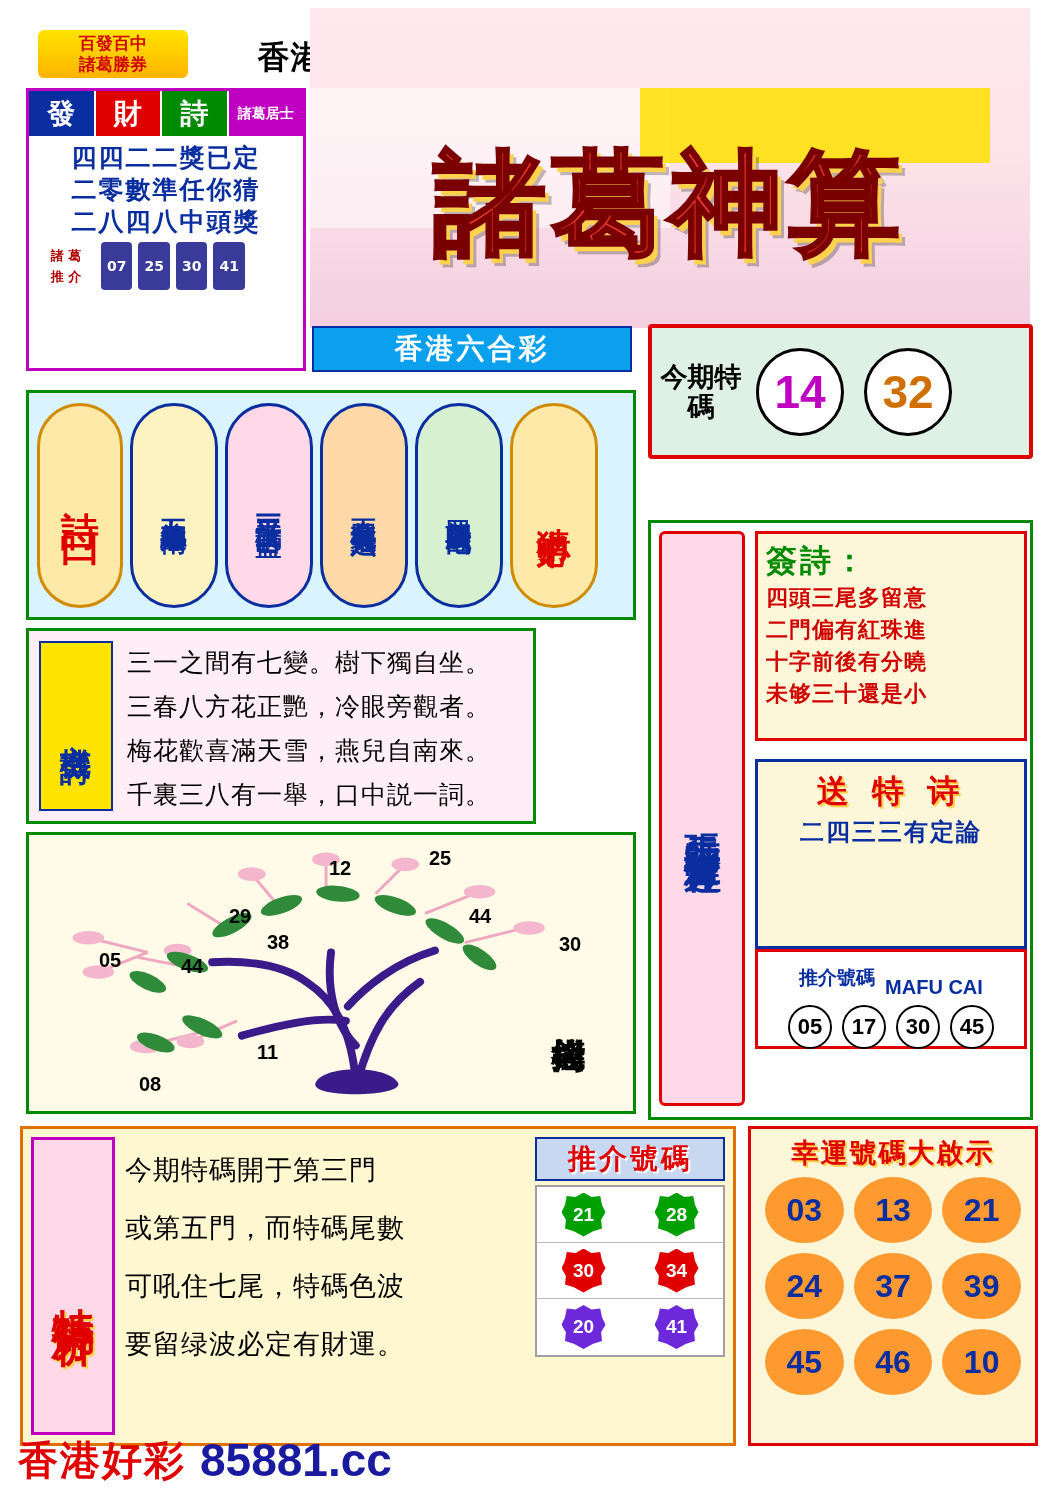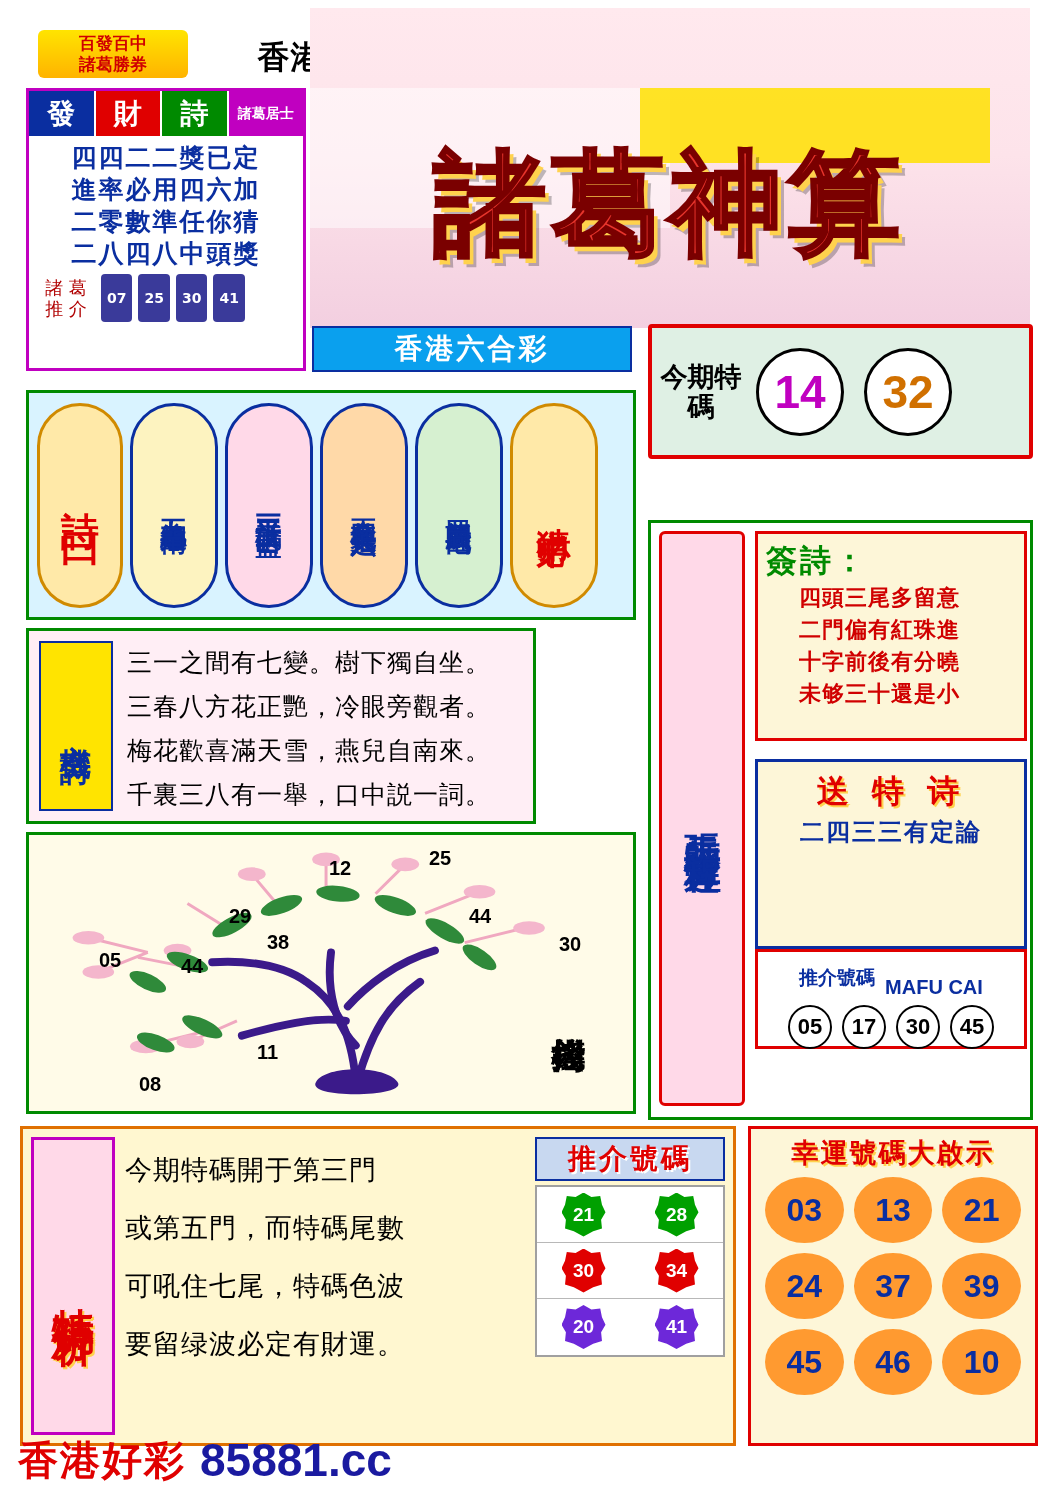--- a/index.html
+++ b/index.html
@@ -54,21 +54,21 @@
     flex:1.15; background:#c000c0; color:#fff; font-size:14px;
     display:flex; align-items:center; justify-content:center; border-right:none;
   }
   .facai-poem { padding:6px 8px 0 8px; }
   .facai-poem div {
     font-size:25px; font-weight:bold; color:#0a2ea0; line-height:32px;
     letter-spacing:2px; text-align:center;
   }
   .facai-rec { display:flex; align-items:center; padding:4px 6px 0 6px; }
   .facai-rec .lbl {
-    font-size:18px; font-weight:normal; color:#b00000; line-height:21px;
+    font-size:13px; font-weight:bold; color:#b00000; line-height:21px;
     width:62px; text-align:center;
   }
   .facai-rec .nums { display:flex; gap:6px; margin-left:4px; }
   .facai-rec .nums span {
     background:#3a3a9a; color:#fff; font-size:14px; font-weight:bold;
     border-radius:4px; padding:16px 6px;
   }
 
   .title-art {
     position:absolute; left:310px; top:-80px; width:720px; height:320px;
@@ -190,21 +190,21 @@
   .zhang-strip span {
     writing-mode:vertical-rl; text-orientation:upright;
     font-size:37px; font-weight:bold; color:#0a2ea0; letter-spacing:3px;
   }
   .qianshi {
     position:absolute; left:104px; top:8px; width:272px; height:210px;
     background:#fdf6d8; border:3px solid #e00000;
     padding:6px 8px;
   }
   .qianshi .t { font-size:31px; font-weight:bold; color:#008a00; letter-spacing:3px; }
-  .qianshi .l { font-size:22px; color:#d00000; font-weight:bold; line-height:32px; letter-spacing:1px;margin-left:33px; }
+  .qianshi .l { font-size:22px; color:#d00000; font-weight:bold; line-height:32px; letter-spacing:1px; }
   .songte {
     position:absolute; left:104px; top:228px; width:272px; height:190px;
     background:#fdf6d8; border:3px solid #0a2ea0; padding:8px;margin-top:8px;
   }
   .songte .t {
     text-align:center; font-size:32px; font-weight:bold; color:#e00000;
     letter-spacing:6px; line-height:42px;
     text-shadow:2px 2px 0 #ffd24d;
   }
   .songte .l { font-size:24px; color:#0a2ea0; font-weight:bold; line-height:40px; text-align:center; letter-spacing:2px;}
@@ -319,21 +319,20 @@
 
     <div class="facai-box">
       <div class="facai-title">
         <div class="ch c1">發</div>
         <div class="ch c2">財</div>
         <div class="ch c3">詩</div>
         <div class="ch c4">諸葛居士</div>
       </div>
       <div class="facai-poem">
         <div>四四二二獎已定</div>
-        <div>進率必用四六加</div>
         <div>二零數準任你猜</div>
         <div>二八四八中頭獎</div>
       </div>
       <div class="facai-rec">
         <div class="lbl">
           <div>諸 葛</div>
           <div>推 介</div>
         </div>
         <div class="nums">
           <span>07</span>

